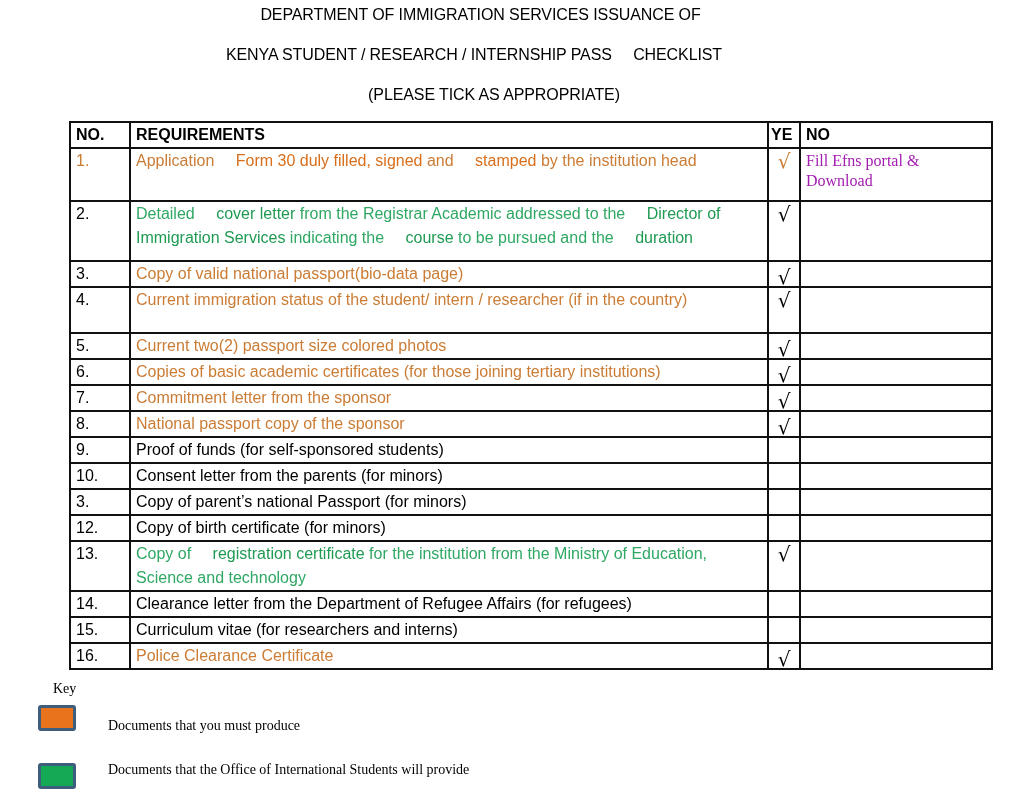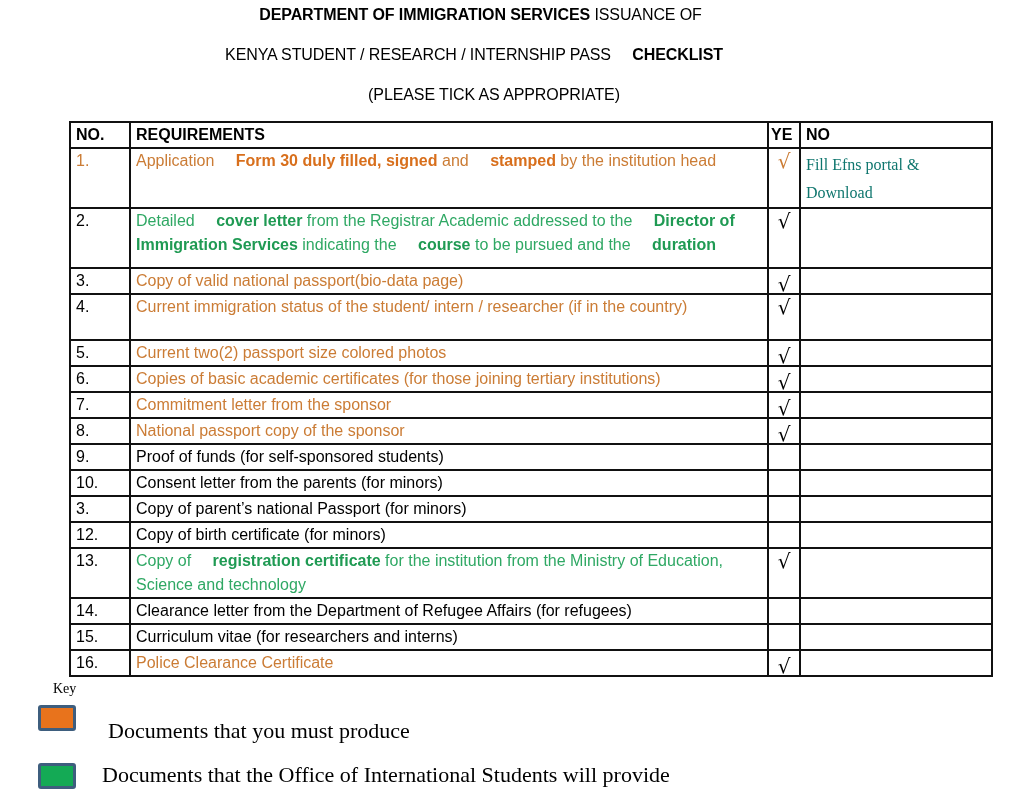--- a/index.html
+++ b/index.html
@@ -7,21 +7,21 @@
     width: 1024px; height: 807px; position: relative; overflow: hidden;
     font-family: "Liberation Sans", "DejaVu Sans", sans-serif; color: #000;
   }
   .title-line {
     position: absolute; left: 0; width: 1024px; text-align: center;
     font-size: 16px; line-height: 20px; letter-spacing: -0.1px;
   }
   #t1 { top: 5px; left: -40px; }
   #t2 { top: 45px; left: -38px; }
   #t3 { top: 85px; left: -18px; }
-  b { font-weight: bold; padding-left: 17px; }
+  b { font-weight: normal; padding-left: 17px; }
 
   table.checklist {
     position: absolute; left: 69px; top: 121px;
     width: 922px; border-collapse: collapse;
     font-size: 16px; line-height: 24px;
     table-layout: fixed;
   }
   table.checklist td, table.checklist th {
     border: 2px solid #111; padding: 0 5px; vertical-align: top;
     text-align: left; font-weight: normal;
@@ -35,42 +35,42 @@
   .orange b { color: #d86f1c; }
   .green { color: #2fa864; border-radius: 26px; }
   .green b { color: #1f9a53; }
   .tick {
     font-family: "DejaVu Serif", serif; font-size: 20px; text-align: center !important;
     padding: 0 !important; line-height: 24px;
   }
   .tick.low { vertical-align: bottom !important; line-height: 18px; }
   .tick.orange-tick { color: #cb7c35; }
   .note {
-    font-family: "Liberation Serif", "DejaVu Serif", serif; color: #0f766e;
-    font-size: 16px; line-height: 28px; padding-top: 2px !important;
+    font-family: "Liberation Serif", "DejaVu Serif", serif; color: #a21caf;
+    font-size: 16px; line-height: 20px; padding-top: 2px !important;
   }
   tr.h53 td { height: 49px; }
   tr.h60 td { height: 58px; }
   tr.h46 td { height: 44px; }
 
   .key-title {
     position: absolute; left: 53px; top: 681px;
     font-family: "Liberation Serif", serif; font-size: 14px;
   }
   .swatch {
     position: absolute; width: 32px; height: 20px; border: 3px solid #3e5e7e;
     border-radius: 3px;
   }
   #sw1 { left: 38px; top: 705px; }
   #sw2 { left: 38px; top: 763px; }
   .key-text {
-    position: absolute; font-family: "Liberation Serif", serif; font-size: 22px;
+    position: absolute; font-family: "Liberation Serif", serif; font-size: 14px;
   }
   #kt1 { left: 108px; top: 718px; }
-  #kt2 { left: 102px; top: 762px; }
+  #kt2 { left: 108px; top: 762px; }
 </style>
 </head>
 <body>
 
 <div class="title-line" id="t1"><b>DEPARTMENT OF IMMIGRATION SERVICES</b><span> ISSUANCE OF</span></div>
 <div class="title-line" id="t2"><span>KENYA STUDENT / RESEARCH / INTERNSHIP PASS </span><b>CHECKLIST</b></div>
 <div class="title-line" id="t3">(PLEASE TICK AS APPROPRIATE)</div>
 
 <table class="checklist">
   <colgroup>

